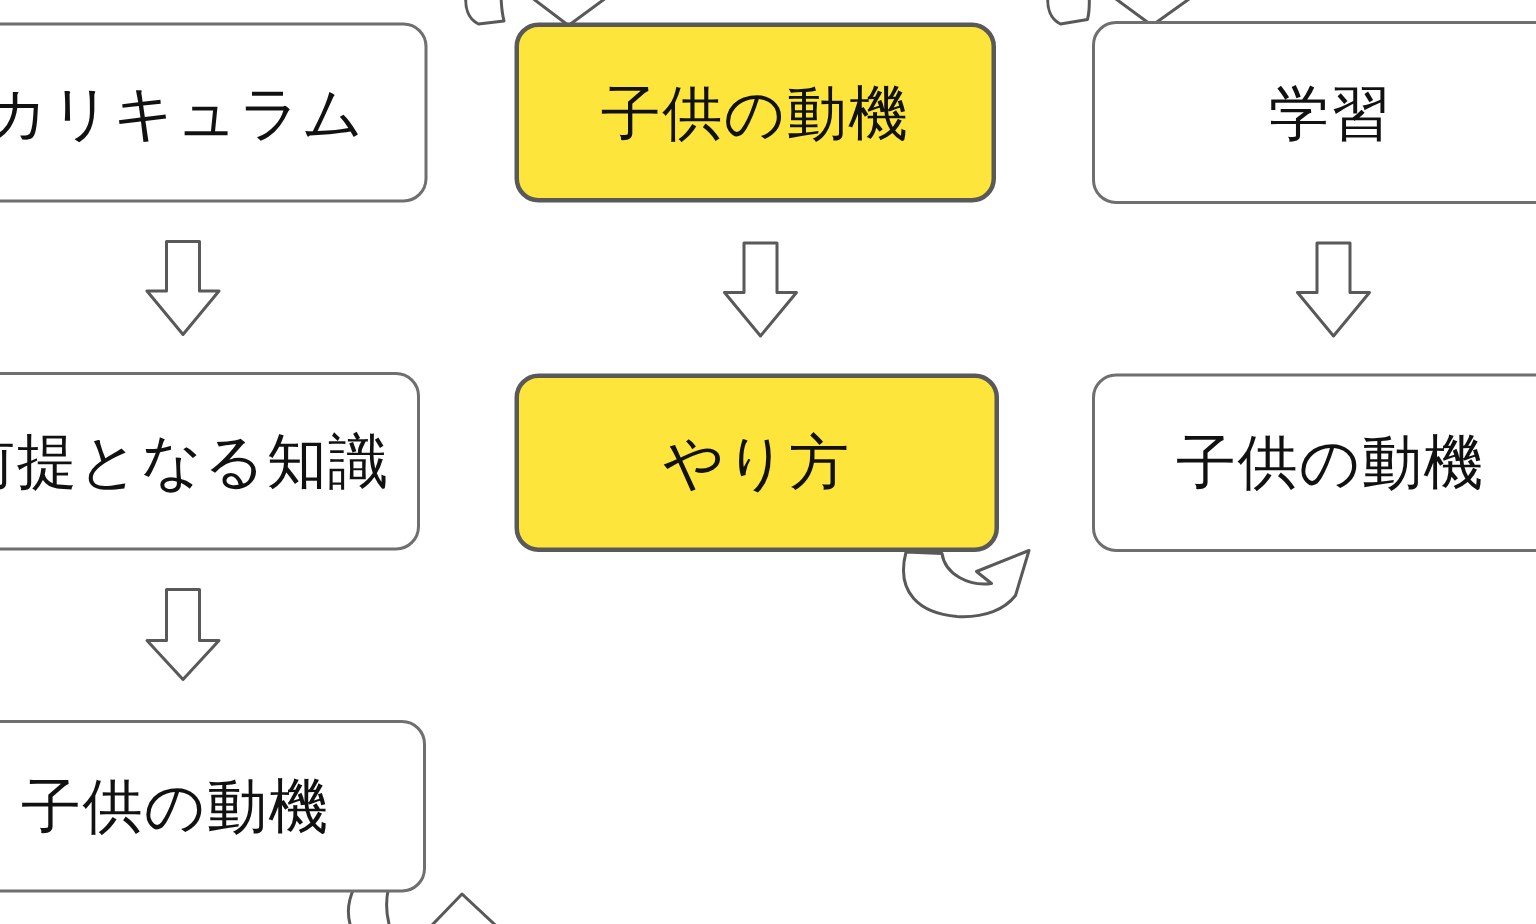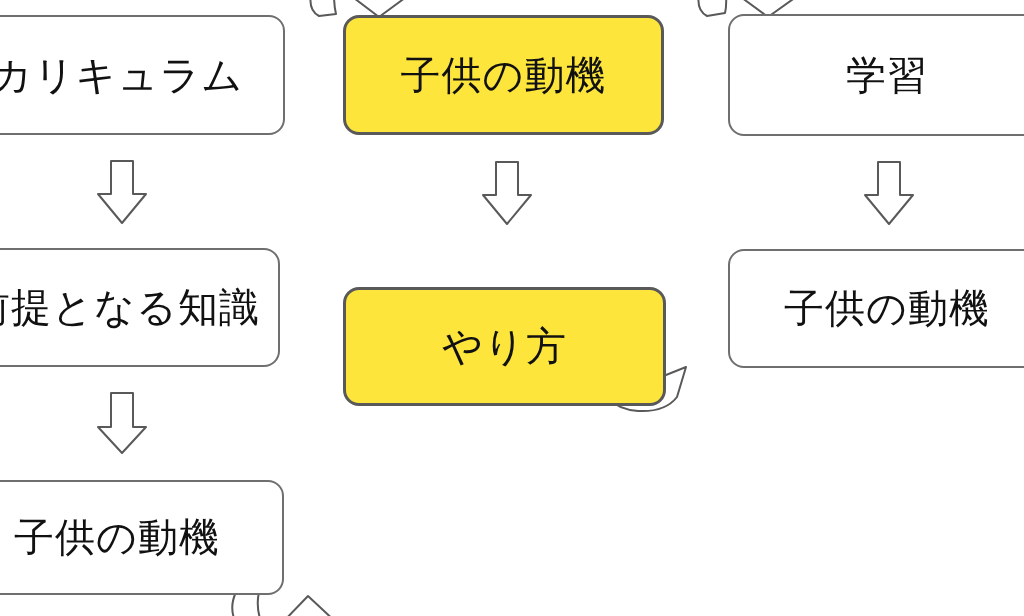--- a/index.html
+++ b/index.html
@@ -37,21 +37,21 @@
     font-size: 40px;
     color: #111111;
     letter-spacing: 1px;
     white-space: nowrap;
   }
   
   #box-curriculum        { left: -50px; top: 15px;  width: 335px; height: 120px; }
   #box-child-motivation  { left: 343px; top: 15px;  width: 321px; height: 120px; }
   #box-learning          { left: 728px; top: 14px;  width: 318px; height: 122px; }
   #box-prerequisite      { left: -50px; top: 248px; width: 330px; height: 119px; }
-  #box-method            { left: 343px; top: 249px; width: 323px; height: 119px; margin-top: 38px; }
+  #box-method            { left: 343px; top: 249px; width: 323px; height: 119px; }
   #box-result-check      { left: 728px; top: 249px; width: 318px; height: 119px; }
   #box-child-current     { left: -50px; top: 480px; width: 334px; height: 115px; }
 </style>
 </head>
 <body>
 
 <div class="canvas">
 
   <svg class="arrow-layer" viewBox="0 0 1024 616" xmlns="http://www.w3.org/2000/svg">
     <g fill="#ffffff" stroke="#595959" stroke-width="2" stroke-linejoin="round">

